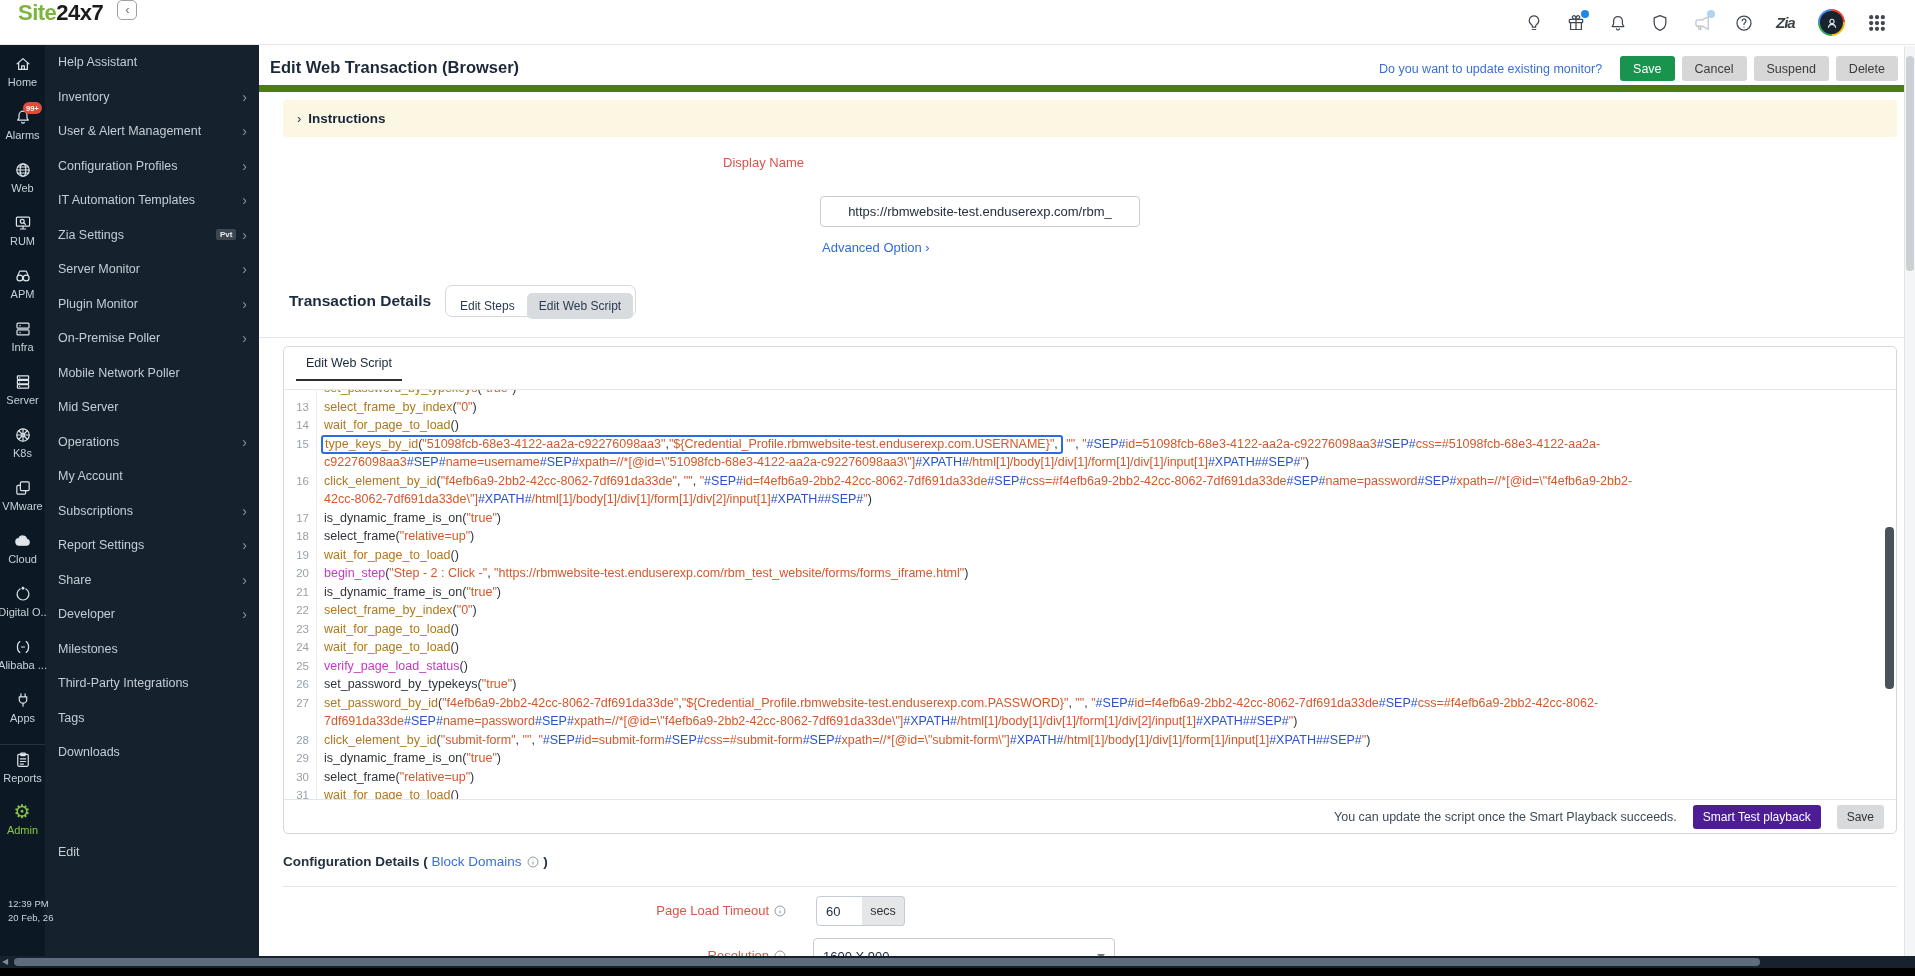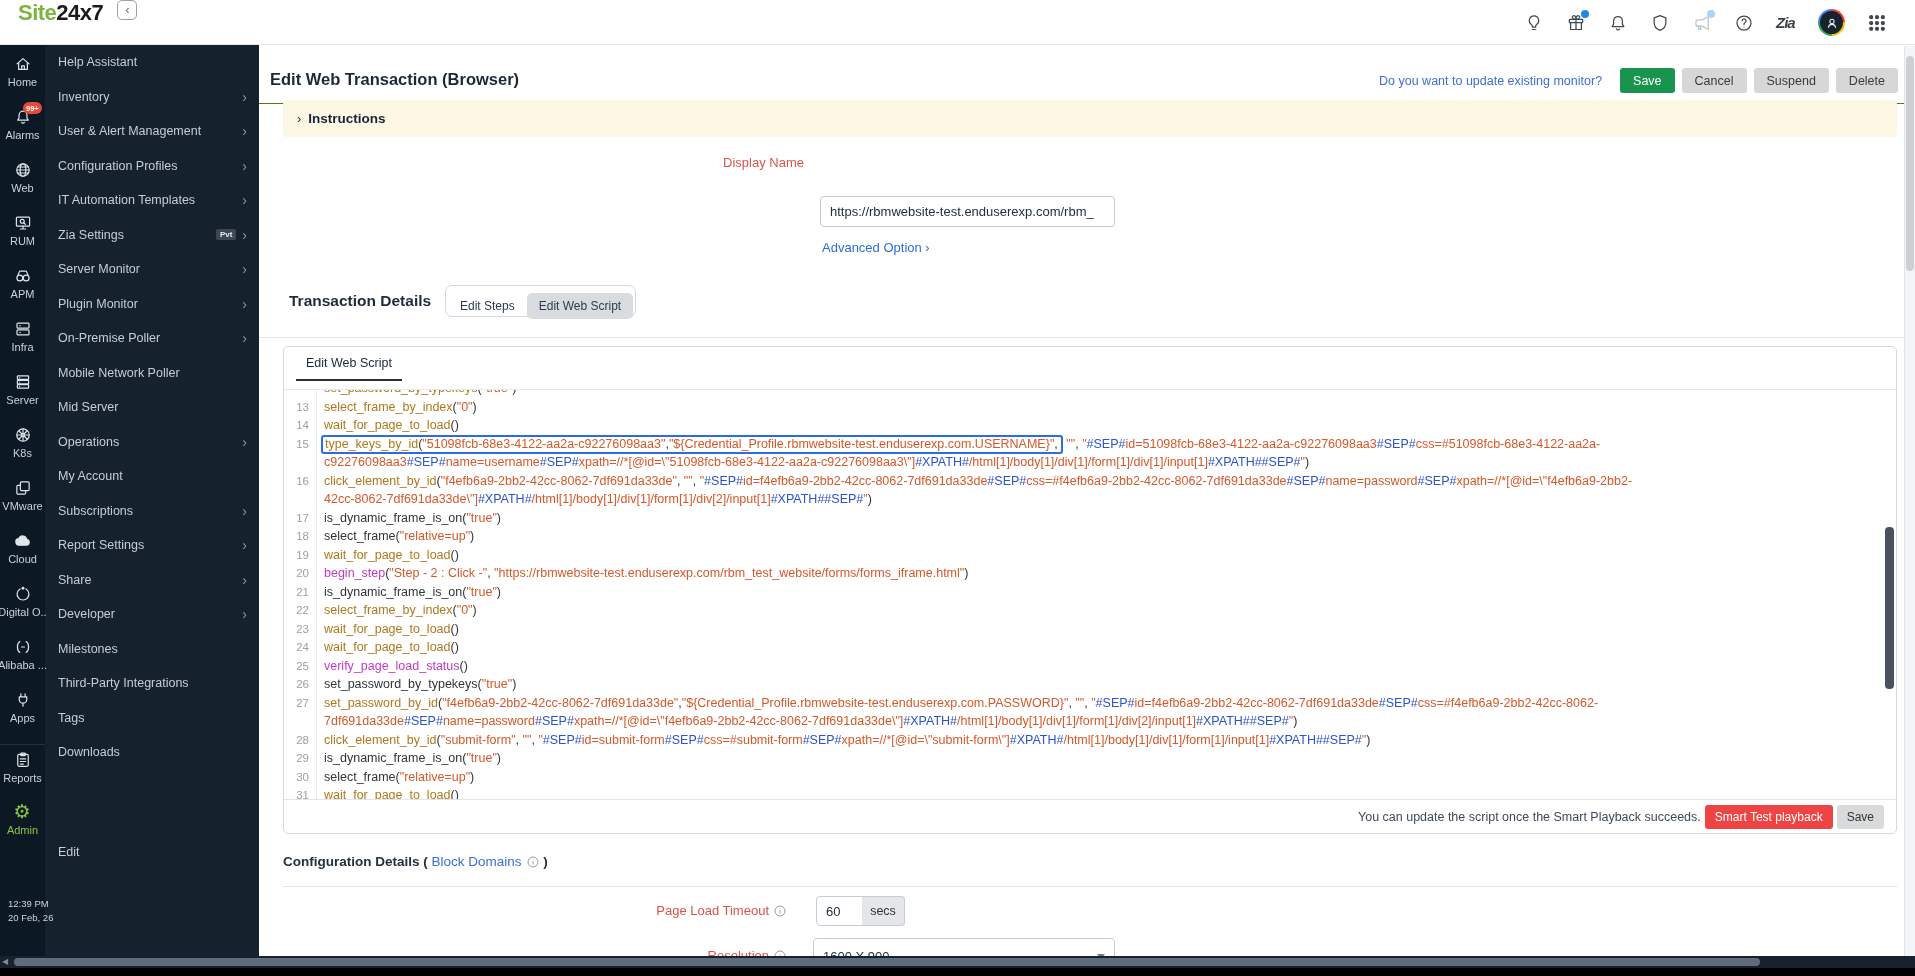--- a/index.html
+++ b/index.html
@@ -41,21 +41,21 @@
   
   .sidebar{position:absolute;left:45px;top:45px;width:214px;bottom:0;background:#15212d;z-index:3;}
   .sb-item{height:34.5px;display:flex;align-items:center;padding:0 12px 0 13px;color:#c5cdd6;font-size:12.5px;cursor:pointer;white-space:nowrap;}
   .sb-item .sb-label{flex:1;overflow:hidden;}
   .sb-chev{color:#8d96a0;font-size:14px;}
   .sb-badge{background:#3d4752;color:#e8ecef;font-size:8px;font-weight:bold;padding:1px 4px;border-radius:2px;margin-right:6px;}
   .sb-edit{position:absolute;left:0;top:790px;width:100%;height:34px;display:flex;align-items:center;padding-left:13px;color:#c5cdd6;font-size:12.5px;cursor:pointer;}
 
   
   .main{position:absolute;left:259px;top:45px;right:0;bottom:0;background:#fff;z-index:2;}
-  .page-head{position:absolute;left:0;top:12px;right:0;height:47px;border-bottom:1px solid #4d7c0f;}
+  .page-head{position:absolute;left:0;top:0;right:0;height:47px;border-bottom:7px solid #4d7c0f;}
   .page-title{position:absolute;left:11px;top:13px;font-size:16.5px;font-weight:600;color:#1c2838;}
   .head-actions{position:absolute;right:17px;top:0;height:47px;display:flex;align-items:center;gap:7px;}
   .upd-link{color:#3a6fd8;font-size:12.5px;margin-right:4px;cursor:pointer;}
   .hbtn{height:25px;padding:0 13px;border:none;border-radius:3px;background:#d7d7d7;color:#3b3b3b;font-size:12.5px;cursor:pointer;}
   .hbtn.primary{background:#18944e;color:#fff;}
 
   .banner{position:absolute;left:24px;right:18px;top:55px;height:37px;background:#fcf7e2;border-radius:4px;display:flex;align-items:center;padding-left:14px;cursor:pointer;}
   .banner .bchev{color:#1c2b42;font-size:13px;margin-right:7px;}
   .banner .btext{color:#15243c;font-size:13.5px;font-weight:bold;}
 
@@ -78,24 +78,24 @@
   .panel-tab{position:absolute;left:12px;top:9px;padding:0 10px 9px 10px;font-size:12.5px;color:#19293b;border-bottom:2px solid #2e2e2e;z-index:2;cursor:pointer;}
   .panel-tabline{position:absolute;left:0;right:0;top:42px;height:1px;background:#e6e8eb;}
   .code-area{position:absolute;left:0;right:10px;top:43px;bottom:34px;overflow:hidden;}
   .code-rows{margin-top:-11px;}
   .code-row{height:18.5px;line-height:18.5px;white-space:pre;display:flex;font-family:"DejaVu Sans Mono",monospace;font-size:12.5px;}
   .gutter{width:33px;flex:0 0 33px;text-align:right;padding-right:7px;color:#98a0a8;font-size:11.5px;border-right:1px solid #ececec;}
   .code-text{padding-left:7px;}
   .c-fn{color:#b0771c;} .c-st{color:#d4582a;} .c-se{color:#2c52cc;} .c-pl{color:#30343a;} .c-mg{color:#c439c4;}
   .selbox{border:2px solid #2b6be4;border-radius:3px;padding:0 3px 1px 2px;margin-left:-3px;}
   .code-scrollbar{position:absolute;right:2px;top:180px;width:9px;height:162px;background:#4a525c;border-radius:4px;cursor:pointer;}
-  .panel-footer{position:absolute;left:0;right:0;bottom:0;height:34px;border-top:1px solid #e2e5e9;display:flex;align-items:center;justify-content:flex-end;gap:4px;padding-right:12px;}
+  .panel-footer{position:absolute;left:0;right:0;bottom:0;height:34px;border-top:1px solid #e2e5e9;display:flex;align-items:center;justify-content:flex-end;gap:16px;padding-right:12px;}
   .pf-note{font-size:12.5px;color:#3f4a57;}
   .pf-btn{height:24px;border:none;border-radius:3px;padding:0 10px;font-size:12px;cursor:pointer;}
-  .pf-btn.green{background:#ef4444;color:#fff;}
+  .pf-btn.green{background:#4c1d95;color:#fff;}
   .pf-btn.gray{background:#d8dadc;color:#333;}
 
   
   .cfg-heading{position:absolute;left:24px;top:809px;font-size:13.5px;font-weight:bold;color:#24303e;}
   .cfg-heading .blk{color:#3a6fd8;font-weight:normal;cursor:pointer;}
   .cfg-divider{position:absolute;left:24px;right:18px;top:841px;height:1px;background:#e3e6e9;}
   .plt-label{top:851px;height:30px;line-height:30px;}
   .plt-input{left:557px;top:851px;width:47px;height:30px;border-radius:4px 0 0 4px;}
   .plt-secs{position:absolute;left:603px;top:851px;width:43px;height:30px;background:#e4e6e8;border:1px solid #c6ccd3;border-left:none;border-radius:0 4px 4px 0;font-size:12.5px;color:#333;display:flex;align-items:center;justify-content:center;}
   .res-label{top:896px;height:30px;line-height:30px;}
@@ -380,21 +380,21 @@
       </div>
     </div>
 
     <div class="banner">
       <span class="bchev">›</span>
       <span class="btext">Instructions</span>
     </div>
 
     <label class="flabel" style="top:110px;"><span>Display Name</span></label>
 
-    <div class="tinput" style="left:561px;top:151px;width:295px;height:31px;">
+    <div class="tinput" style="left:561px;top:151px;width:320px;height:31px;justify-content:center;">
       <span>https://rbmwebsite-test.enduserexp.com/rbm_</span>
     </div>
 
     <div class="adv-link"><span>Advanced Option</span> ›</div>
 
     <div class="tx-heading">Transaction Details</div>
     <div class="tabgroup" id="tabgroup">
         <div class="tg-tab">Edit Steps</div>
         <div class="tg-tab active">Edit Web Script</div>
       </div>

